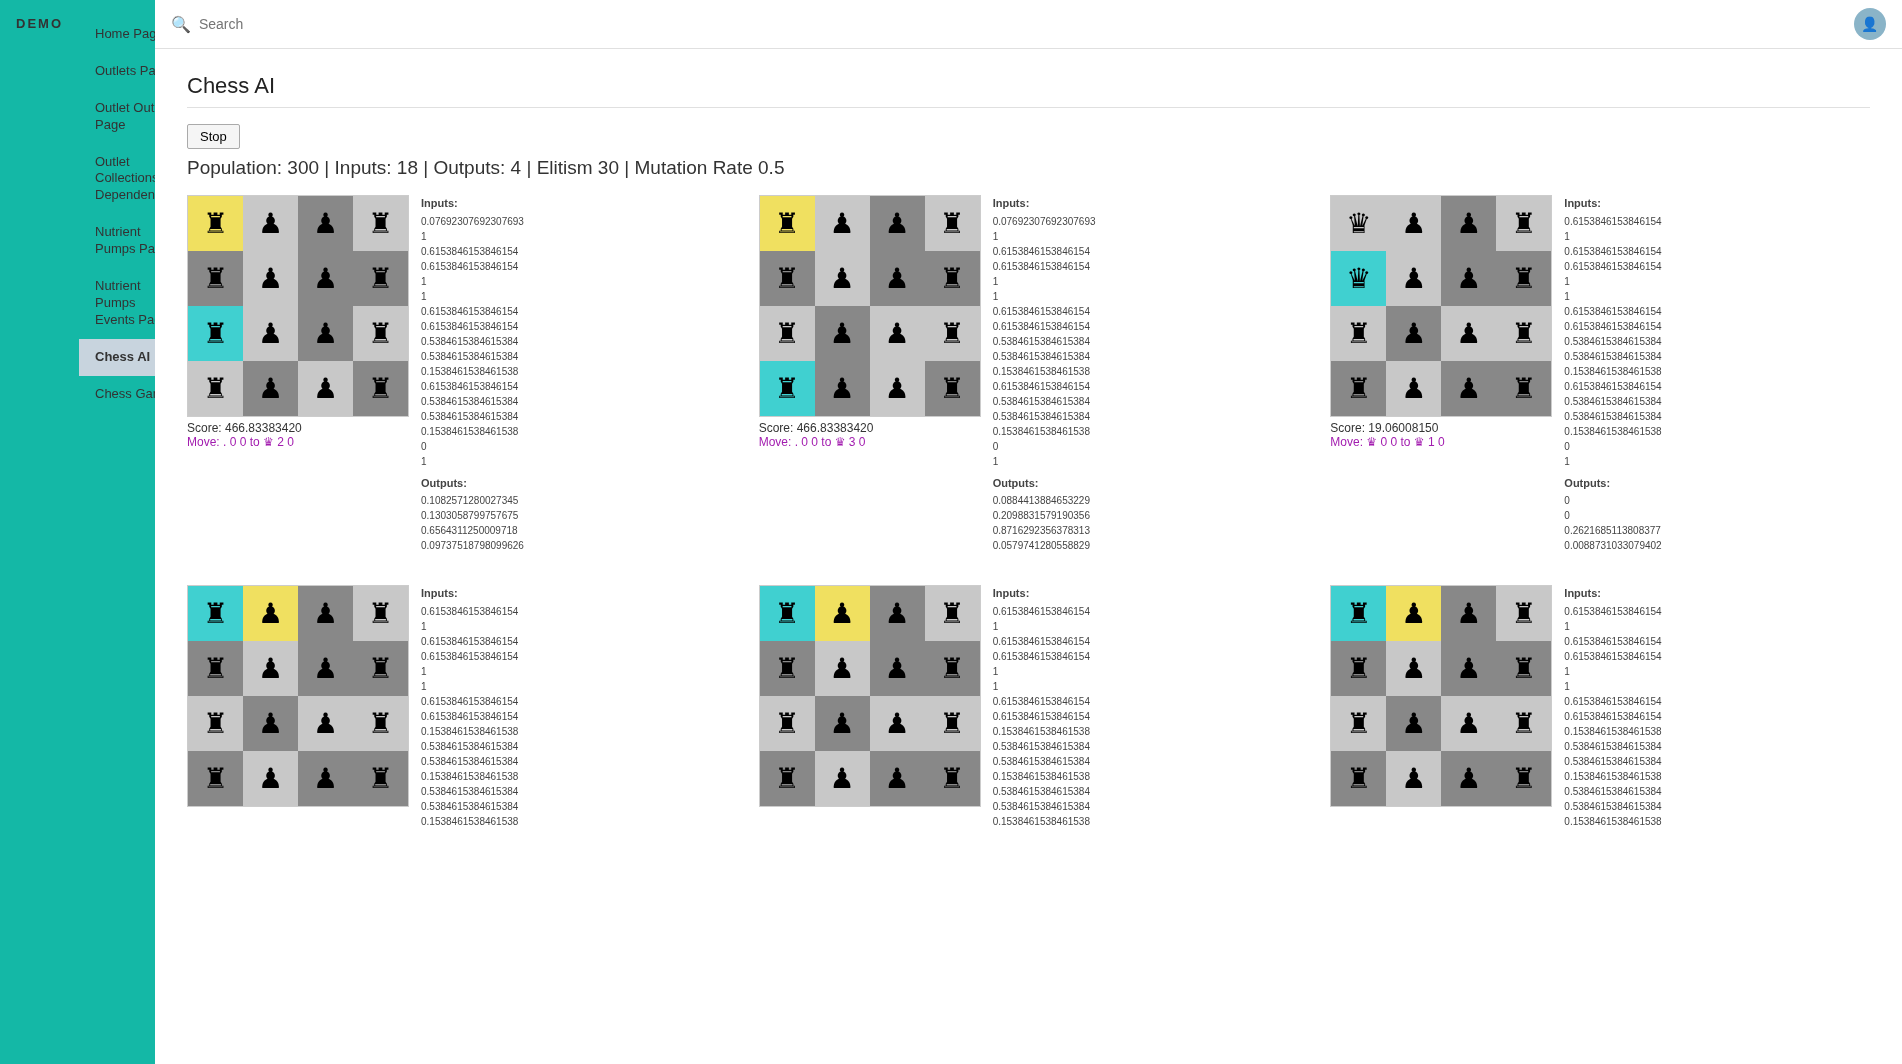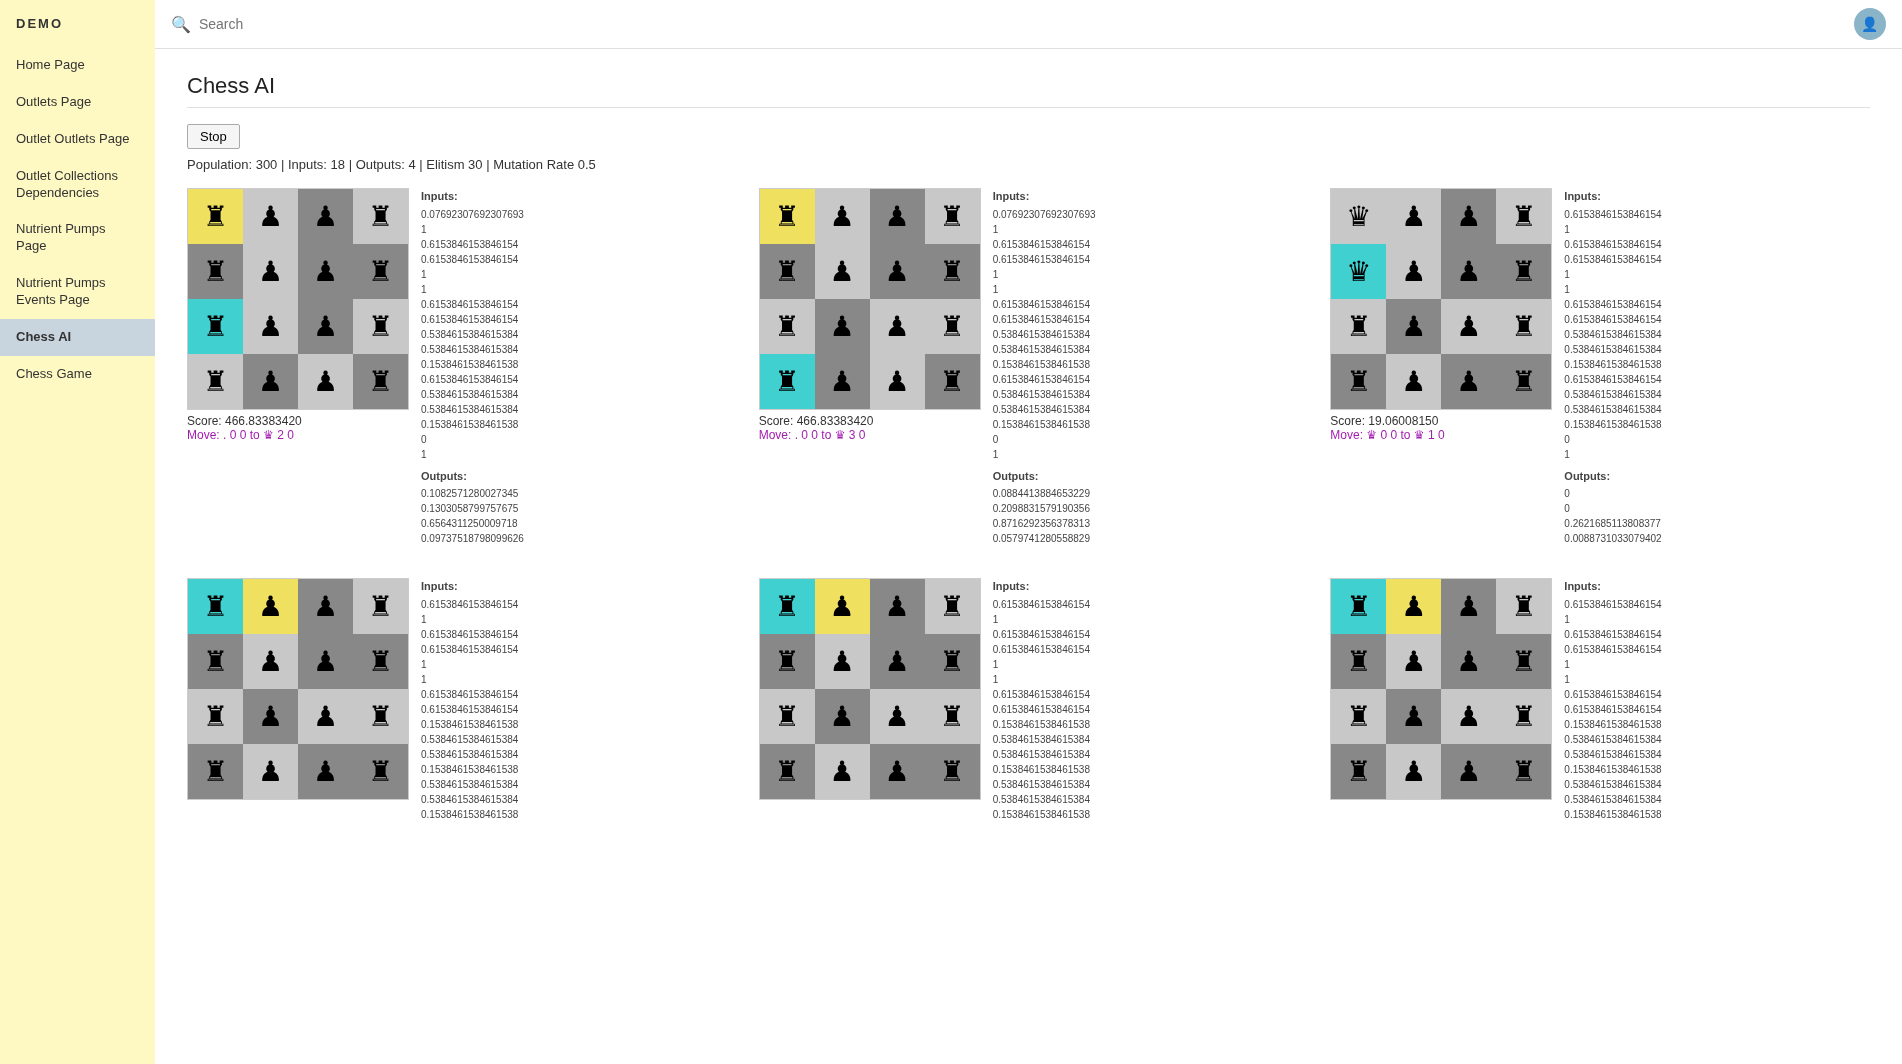--- a/index.html
+++ b/index.html
@@ -2,23 +2,22 @@
 <html><head>
   <meta charset="utf-8">
   <style>
     * { box-sizing: border-box; margin: 0; padding: 0; }
     body { font-family: Arial, sans-serif; background: #f0f4f8; display: flex; height: 100vh; overflow: hidden; }
 
     
     #sidebar {
       width: 155px;
       min-width: 155px;
-      background: #fef9c3;
-      display: flex;
-      flex-direction: column;
+      background: #14b8a6;
+      display: flex;
       padding: 16px 0;
       height: 100vh;
       overflow-y: auto;
     }
     #sidebar .demo-label {
       font-size: 13px;
       font-weight: bold;
       letter-spacing: 2px;
       color: #333;
       padding: 0 16px 16px 16px;
@@ -88,21 +87,21 @@
       border: 1px solid #aaa;
       background: #f5f5f5;
       padding: 4px 12px;
       font-size: 13px;
       cursor: pointer;
       margin-bottom: 8px;
       border-radius: 2px;
     }
 
     .stats-line {
-      font-size: 13px;
+      font-size: 19px;
       color: #333;
       margin-bottom: 4px;
     }
 
     
     .boards-grid {
       display: grid;
       grid-template-columns: repeat(3, 1fr);
       gap: 32px;
       margin-top: 16px;

